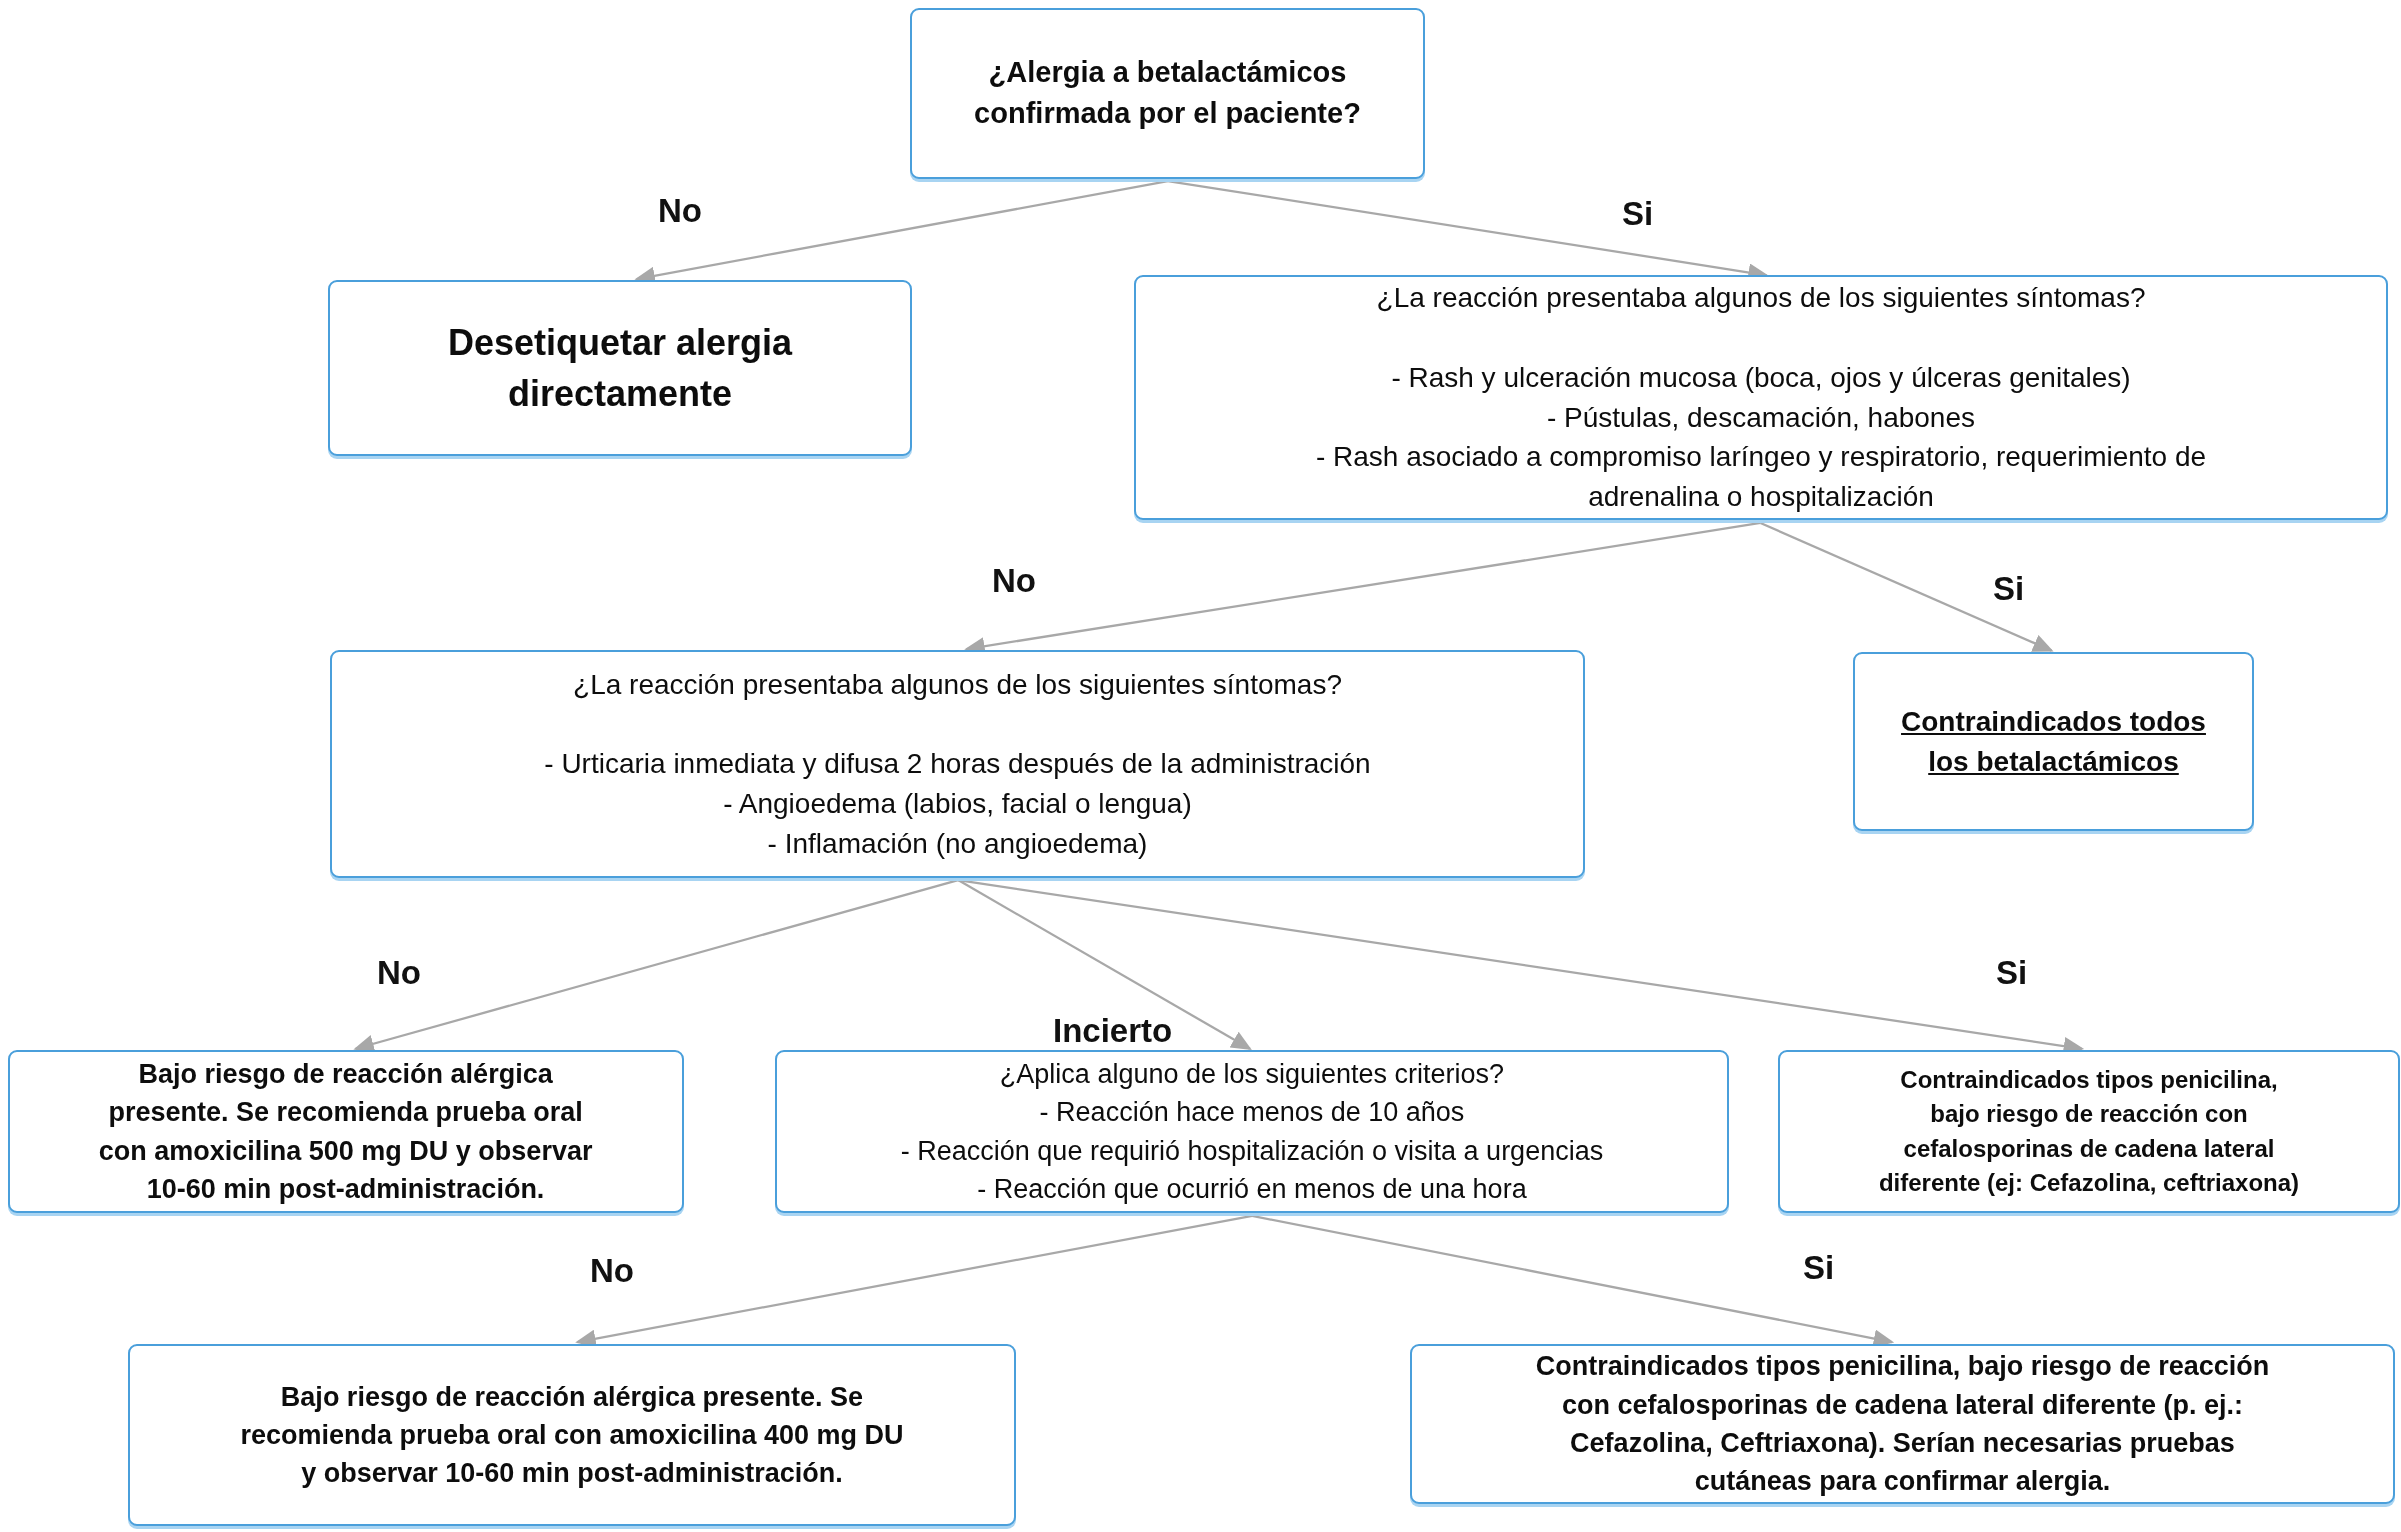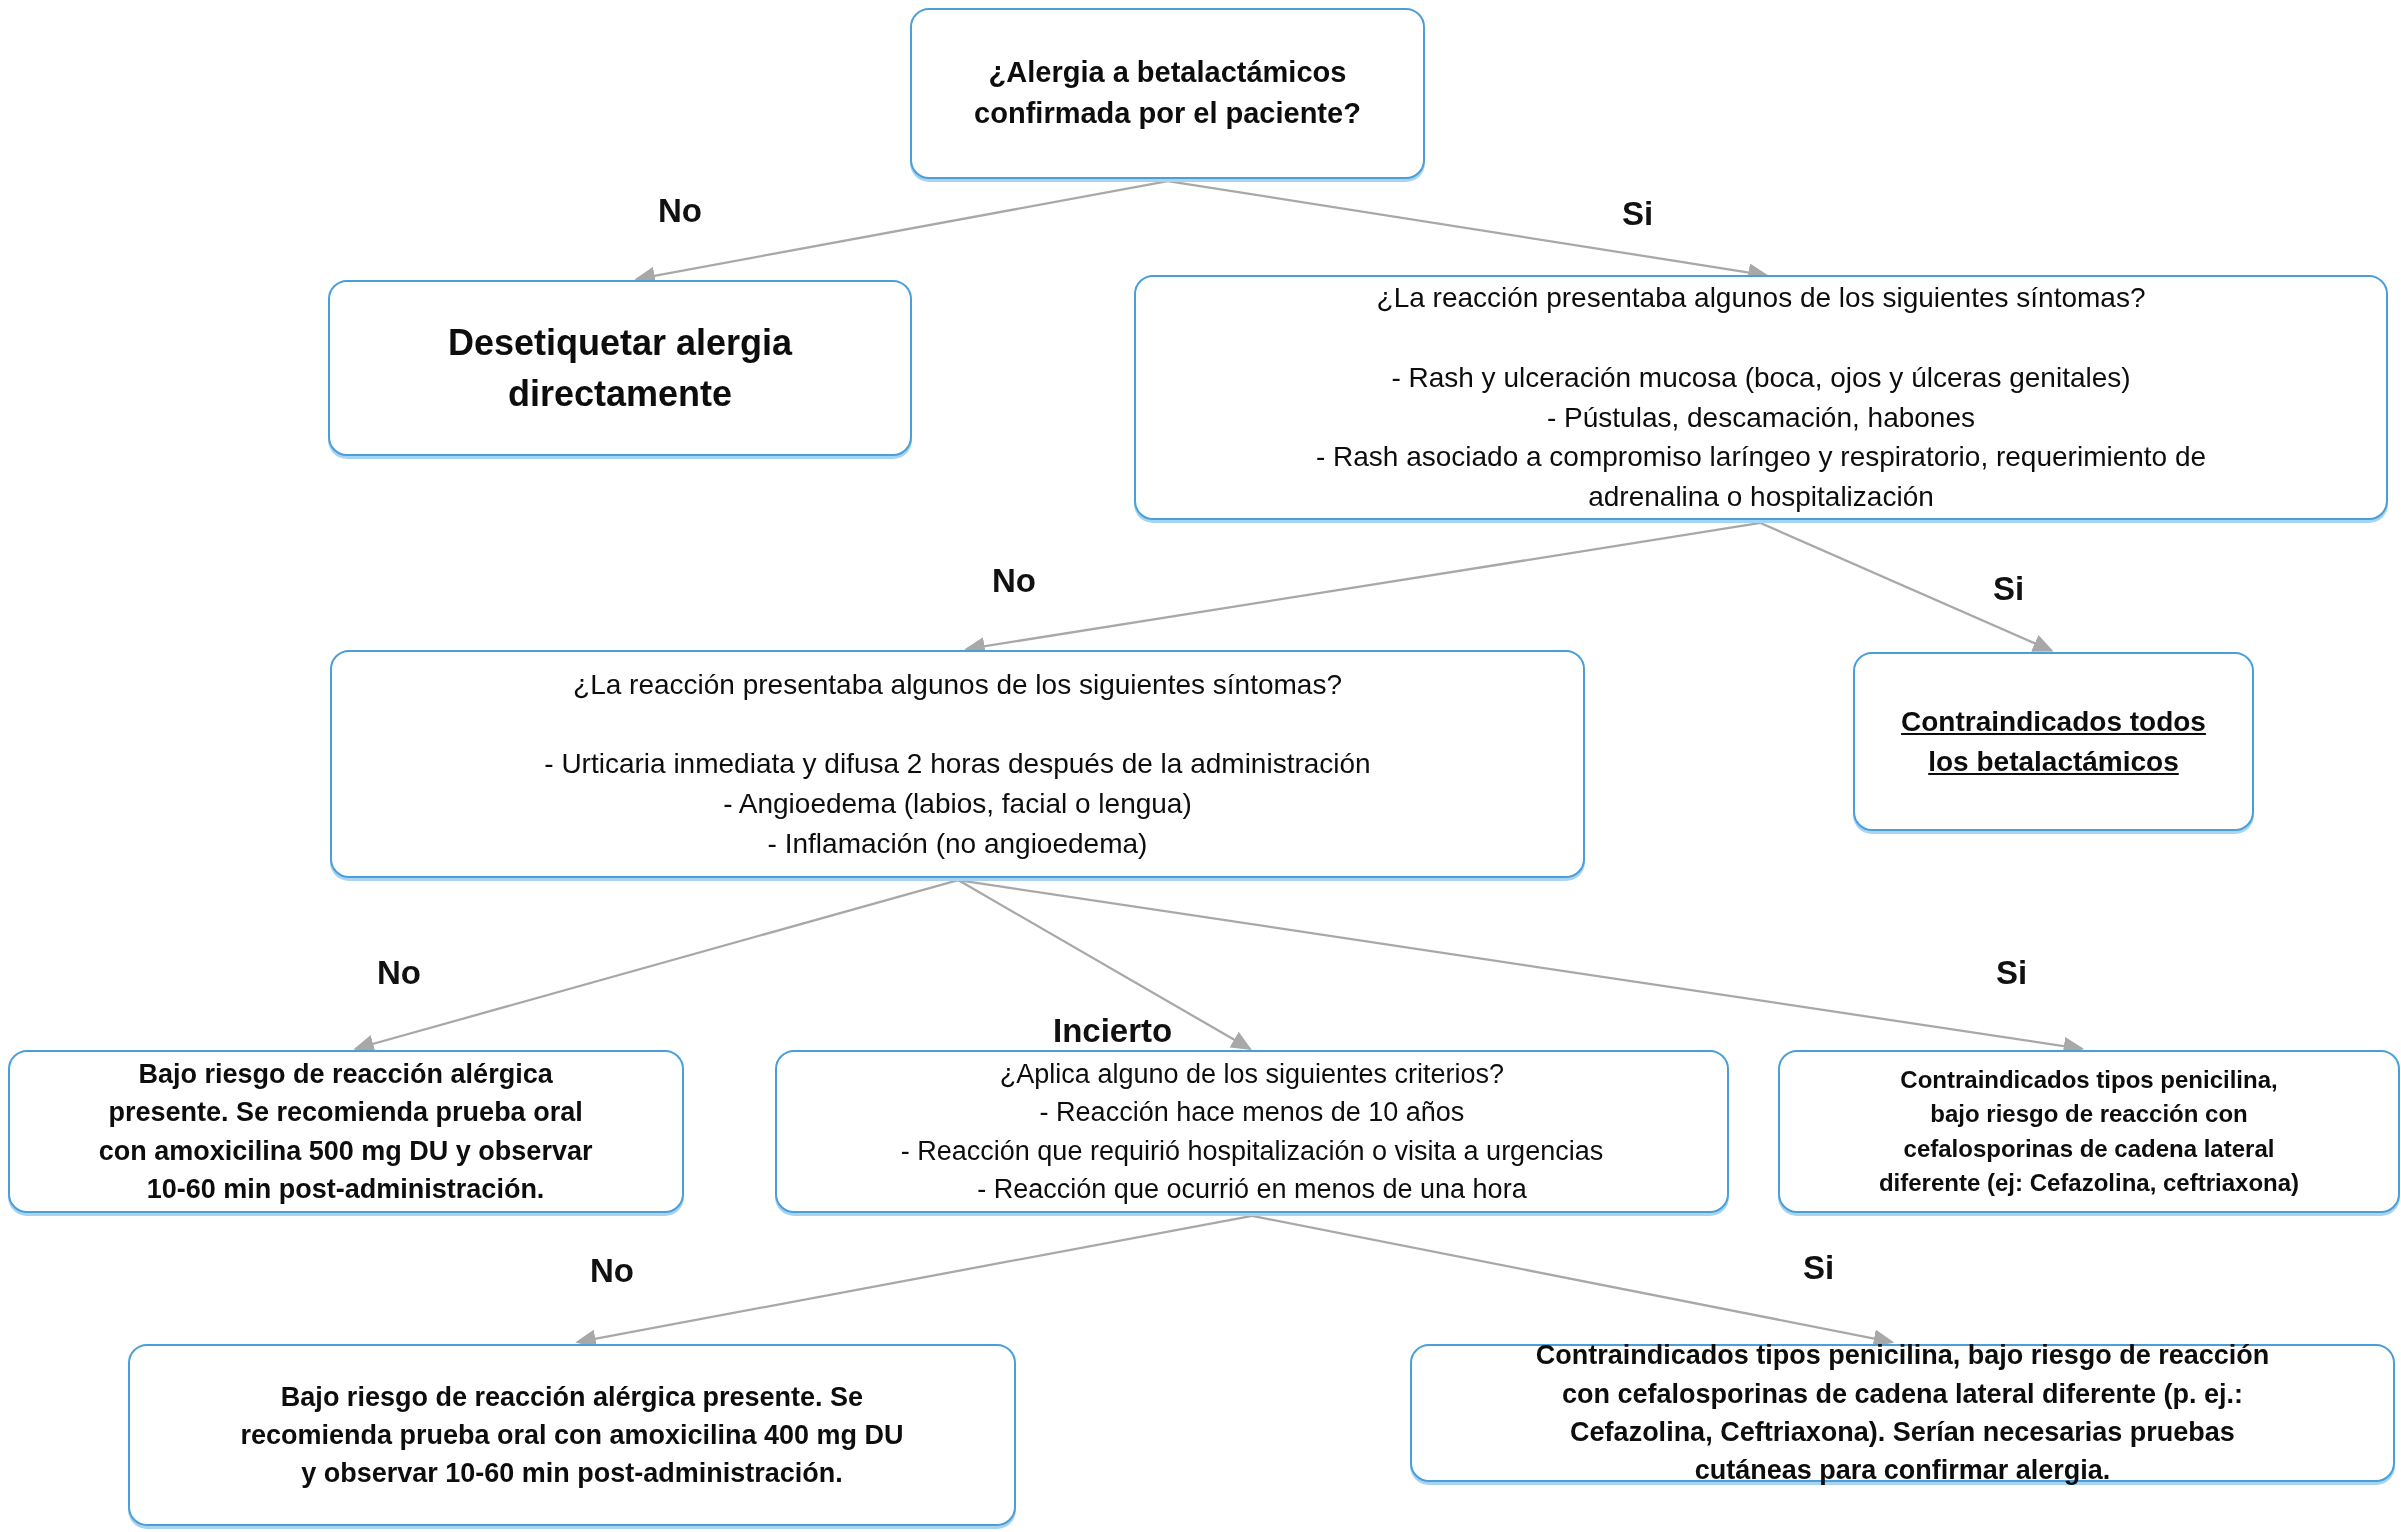--- a/index.html
+++ b/index.html
@@ -23,21 +23,21 @@
     top: 0;
     width: 2401px;
     height: 1533px;
     pointer-events: none;
   }
   .node {
     position: absolute;
     box-sizing: border-box;
     background: #ffffff;
     border: 2.3px solid #4a9fdb;
-    border-radius: 19px;
+    border-radius: 9px;
     display: flex;
     align-items: center;
     justify-content: center;
     text-align: center;
     color: #0d0d0d;
     box-shadow: 0 3px 0 0 #a8d4f2;
   }
   .node-text {
     white-space: pre-line;
     line-height: 1.42;
@@ -118,21 +118,21 @@
         <div class="node-text" style="font-size: 24px;">Contraindicados tipos penicilina,
 bajo riesgo de reacción con
 cefalosporinas de cadena lateral
 diferente (ej: Cefazolina, ceftriaxona)</div>
       </div>
       <div class="node bold" style="left: 128px; top: 1344px; width: 888px; height: 182px; border-color: rgb(74, 159, 219);">
         <div class="node-text" style="font-size: 27px;">Bajo riesgo de reacción alérgica presente. Se
 recomienda prueba oral con amoxicilina 400 mg DU
 y observar 10-60 min post-administración.</div>
       </div>
-      <div class="node bold" style="left: 1410px; top: 1344px; width: 985px; height: 138px; border-color: rgb(74, 159, 219);">
+      <div class="node bold" style="left: 1410px; top: 1344px; width: 985px; height: 160px; border-color: rgb(74, 159, 219);">
         <div class="node-text" style="font-size: 27px;">Contraindicados tipos penicilina, bajo riesgo de reacción
 con cefalosporinas de cadena lateral diferente (p. ej.:
 Cefazolina, Ceftriaxona). Serían necesarias pruebas
 cutáneas para confirmar alergia.</div>
       </div>
     </div>
   <div id="label-layer">
       <div class="edge-label" style="left: 658px; top: 192px; font-size: 33px;">No</div>
       <div class="edge-label" style="left: 1622px; top: 195px; font-size: 33px;">Si</div>
       <div class="edge-label" style="left: 992px; top: 562px; font-size: 33px;">No</div>

